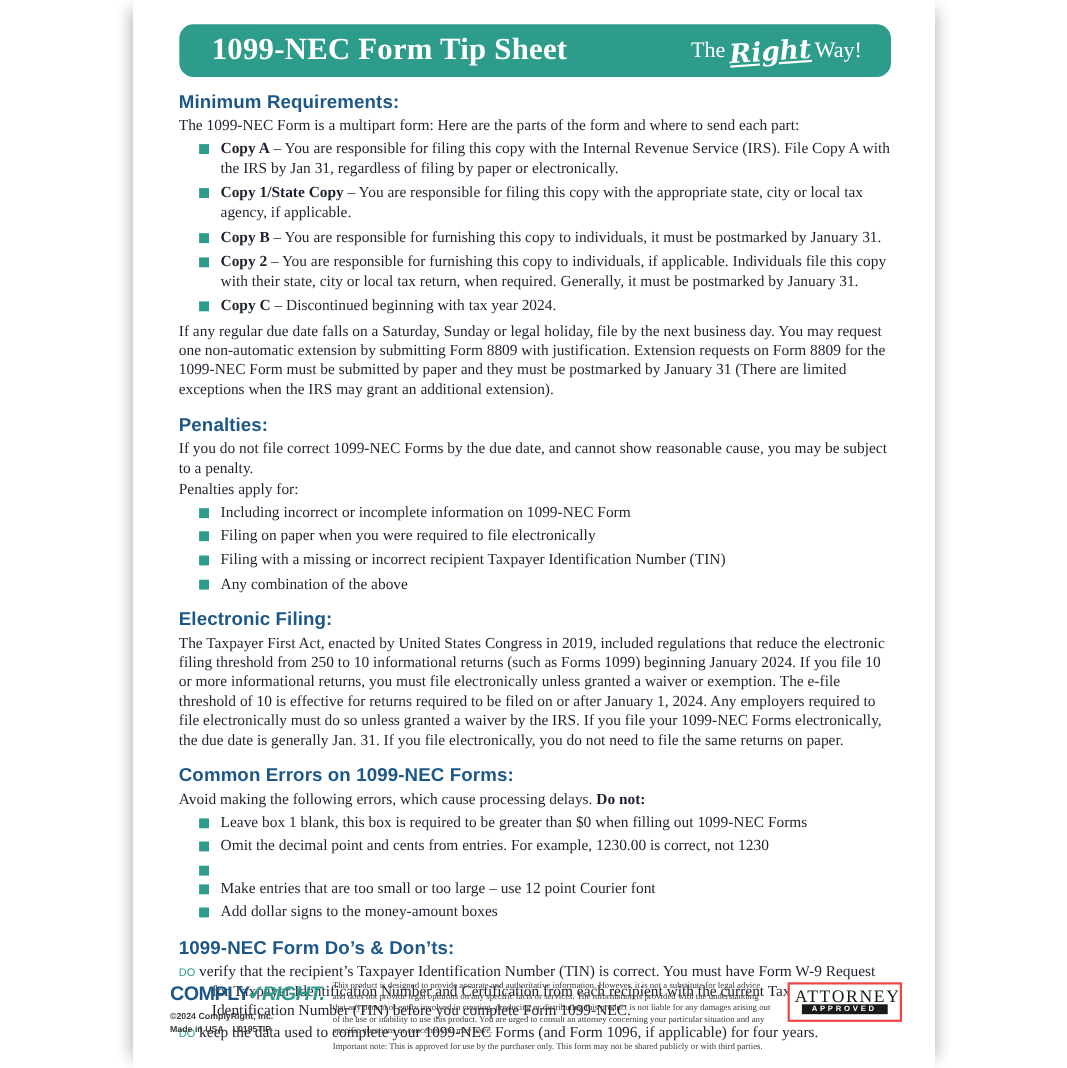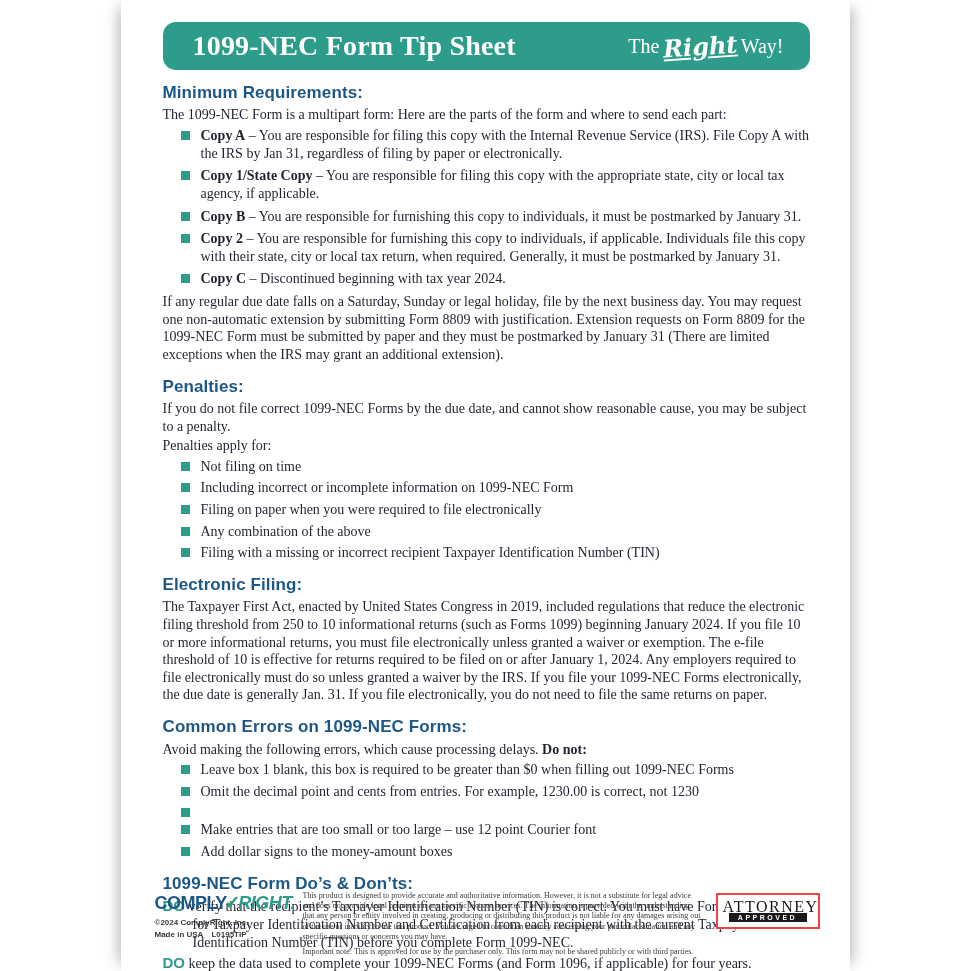--- a/index.html
+++ b/index.html
@@ -29,21 +29,21 @@
   }
   h2.first { }
   p { margin:0 0 2px 0; }
   ul.blist { list-style:none; margin:3px 0 5px 0; padding:0 0 0 18px; }
   ul.blist li { display:flex; margin-bottom:5px; }
   ul.blist.tight li { margin-bottom:4px; }
   .sq { flex:none; width:9px; height:9px; background:#2E9C8B; margin:4px 11px 0 0; }
   .btext b { font-weight:bold;margin-top:22px; }
   
   .ditem { padding-left:30px; text-indent:-30px; margin-bottom:3px; }
-  .ditem .dlabel { font-family:"Liberation Sans", sans-serif; font-weight:bold; font-size:15px; }
+  .ditem .dlabel { font-family:"Liberation Sans", sans-serif; font-weight:normal; font-size:10px; }
   .ditem .dlabel.do { color:#2E9C8B; }
   
   .footer {
     position:absolute; left:34px; right:30px; bottom:14px;
     display:flex; align-items:flex-start;
     font-family:"Liberation Sans", sans-serif;
   }
   .f-logo-block { width:138px; flex:none; padding-top:2px; }
   .f-logo { font-family:"Liberation Sans", sans-serif; font-weight:bold; font-size:18px; letter-spacing:-0.5px; white-space:nowrap; }
   .f-logo .comply { color:#1D5787;margin-top:47px; }
@@ -98,37 +98,33 @@
         </li>
     </ul>
     <p>If any regular due date falls on a Saturday, Sunday or legal holiday, file by the next business day. You may request one non-automatic extension by submitting Form 8809 with justification. Extension requests on Form 8809 for the 1099-NEC Form must be submitted by paper and they must be postmarked by January 31 (There are limited exceptions when the IRS may grant an additional extension).</p>
 
     <h2>Penalties:</h2>
     <p>If you do not file correct 1099-NEC Forms by the due date, and cannot show reasonable cause, you may be subject to a penalty.</p>
     <p>Penalties apply for:</p>
     <ul class="blist tight">
       <li>
           <span class="sq"></span>
-          <span class="btext">Not filing on time</span>
-        </li>
-      <li>
-          <span class="sq"></span>
           <span class="btext">Including incorrect or incomplete information on 1099-NEC Form</span>
         </li>
       <li>
           <span class="sq"></span>
           <span class="btext">Filing on paper when you were required to file electronically</span>
         </li>
       <li>
           <span class="sq"></span>
-          <span class="btext">Any combination of the above</span>
+          <span class="btext">Filing with a missing or incorrect recipient Taxpayer Identification Number (TIN)</span>
         </li>
       <li>
           <span class="sq"></span>
-          <span class="btext">Filing with a missing or incorrect recipient Taxpayer Identification Number (TIN)</span>
+          <span class="btext">Any combination of the above</span>
         </li>
     </ul>
 
     <h2>Electronic Filing:</h2>
     <p>The Taxpayer First Act, enacted by United States Congress in 2019, included regulations that reduce the electronic filing threshold from 250 to 10 informational returns (such as Forms 1099) beginning January 2024. If you file 10 or more informational returns, you must file electronically unless granted a waiver or exemption. The e-file threshold of 10 is effective for returns required to be filed on or after January 1, 2024. Any employers required to file electronically must do so unless granted a waiver by the IRS. If you file your 1099-NEC Forms electronically, the due date is generally Jan. 31. If you file electronically, you do not need to file the same returns on paper.</p>
 
     <h2>Common Errors on 1099-NEC Forms:</h2>
     <p><span>Avoid making the following errors, which cause processing delays. </span><b>Do not:</b></p>
     <ul class="blist tight">
       <li>

